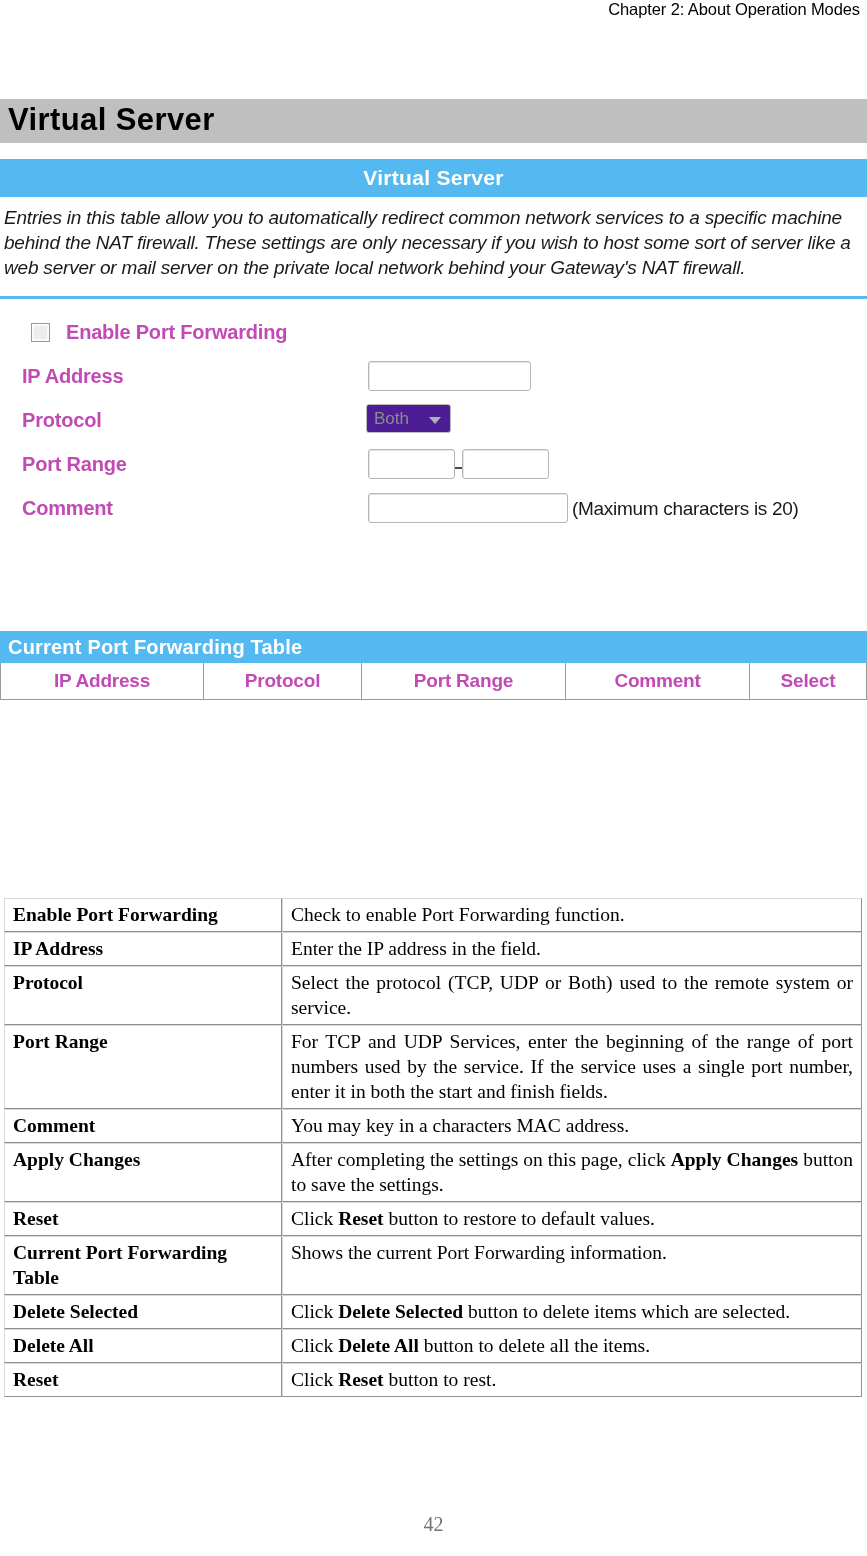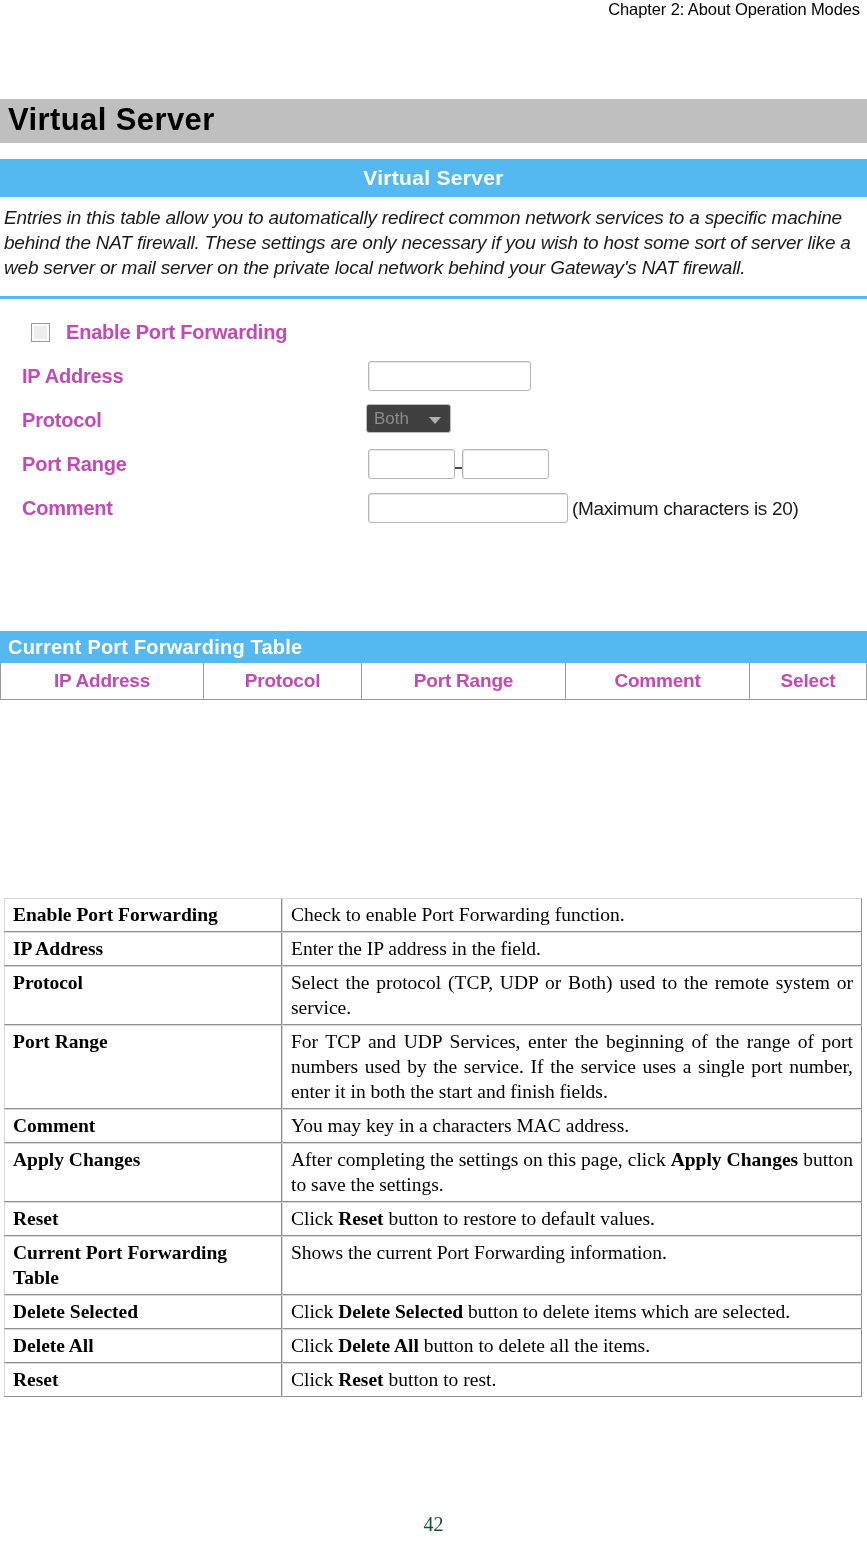--- a/index.html
+++ b/index.html
@@ -155,21 +155,21 @@
     height: 2px;
     background: #4b4b4b;
   }
 
   .selbox {
     position: absolute;
     left: 366px;
     top: 3px;
     width: 85px;
     height: 29px;
-    background: #404040;
+    background: #4c1d95;
     border: 1px solid #bdbdbd;
     border-radius: 3px;
     box-sizing: border-box;
   }
   .selbox .sel-val {
     position: absolute;
     left: 7px;
     top: 4px;
     font-family: "Liberation Sans", sans-serif;
     font-size: 17px;
@@ -292,21 +292,21 @@
 
   
   .page-number {
     position: absolute;
     top: 1513px;
     left: 0;
     width: 867px;
     text-align: center;
     font-family: "Liberation Serif", serif;
     font-size: 20px;
-    color: #14532d;
+    color: #737373;
   }
 </style>
 </head>
 <body>
 
 <div class="running-head">Chapter 2: About Operation Modes</div>
 
 <div class="section-band">
   <div class="section-title">Virtual Server</div>
 </div>

